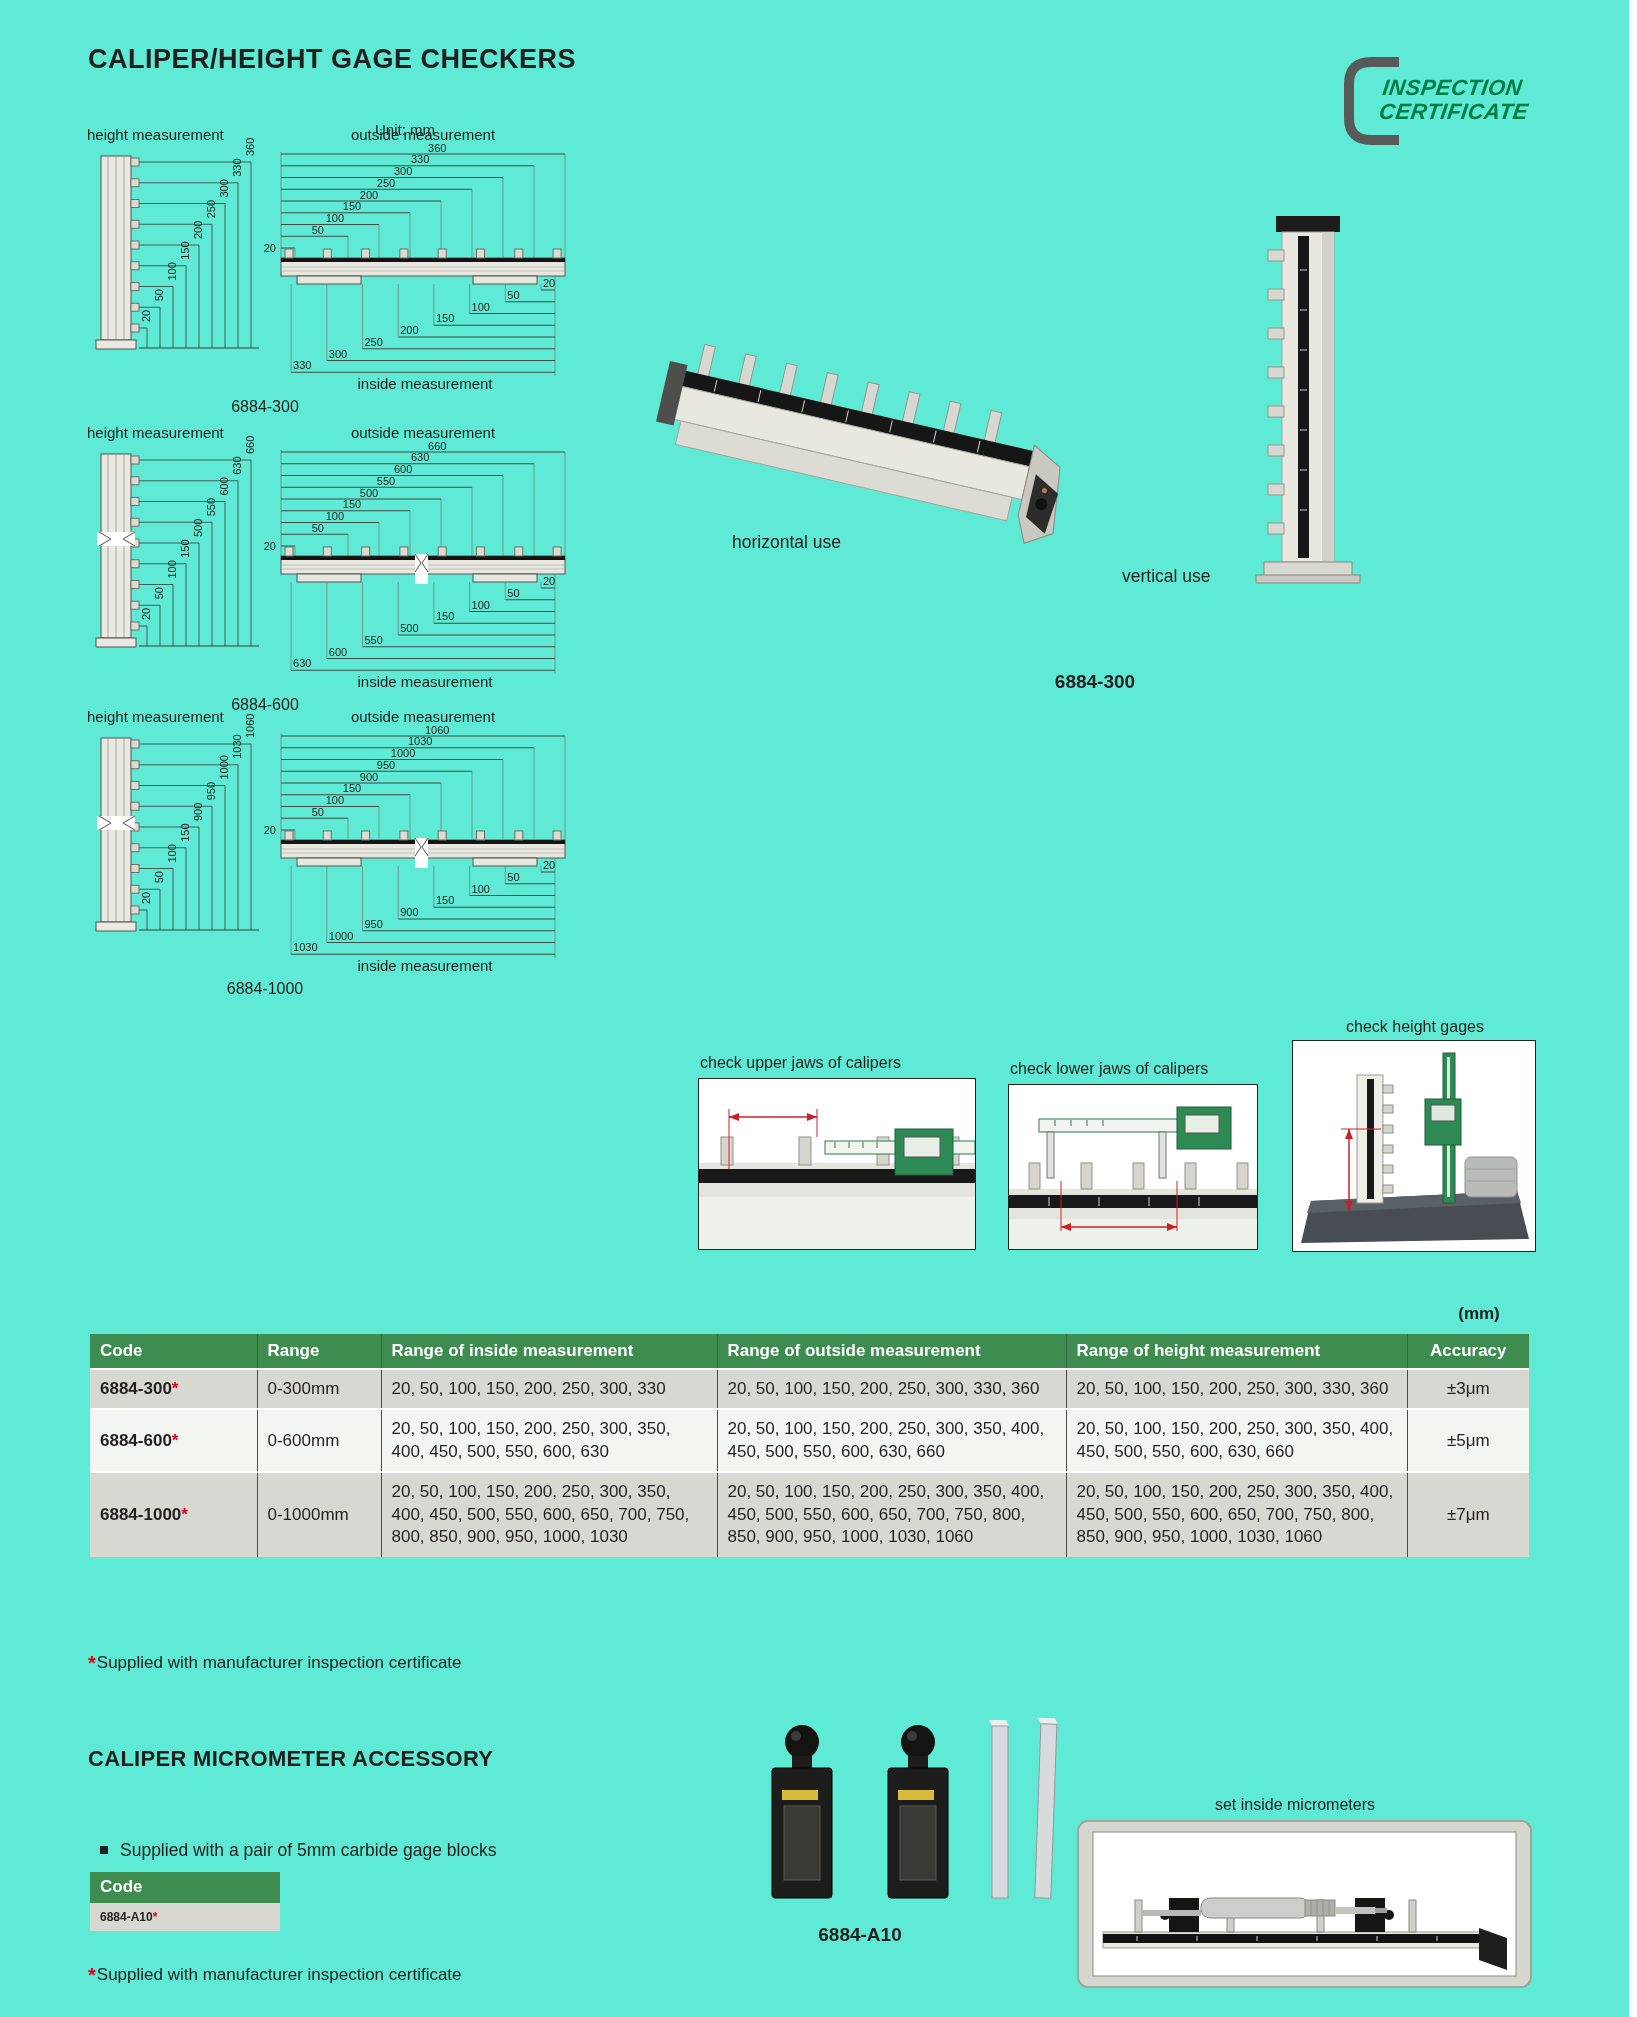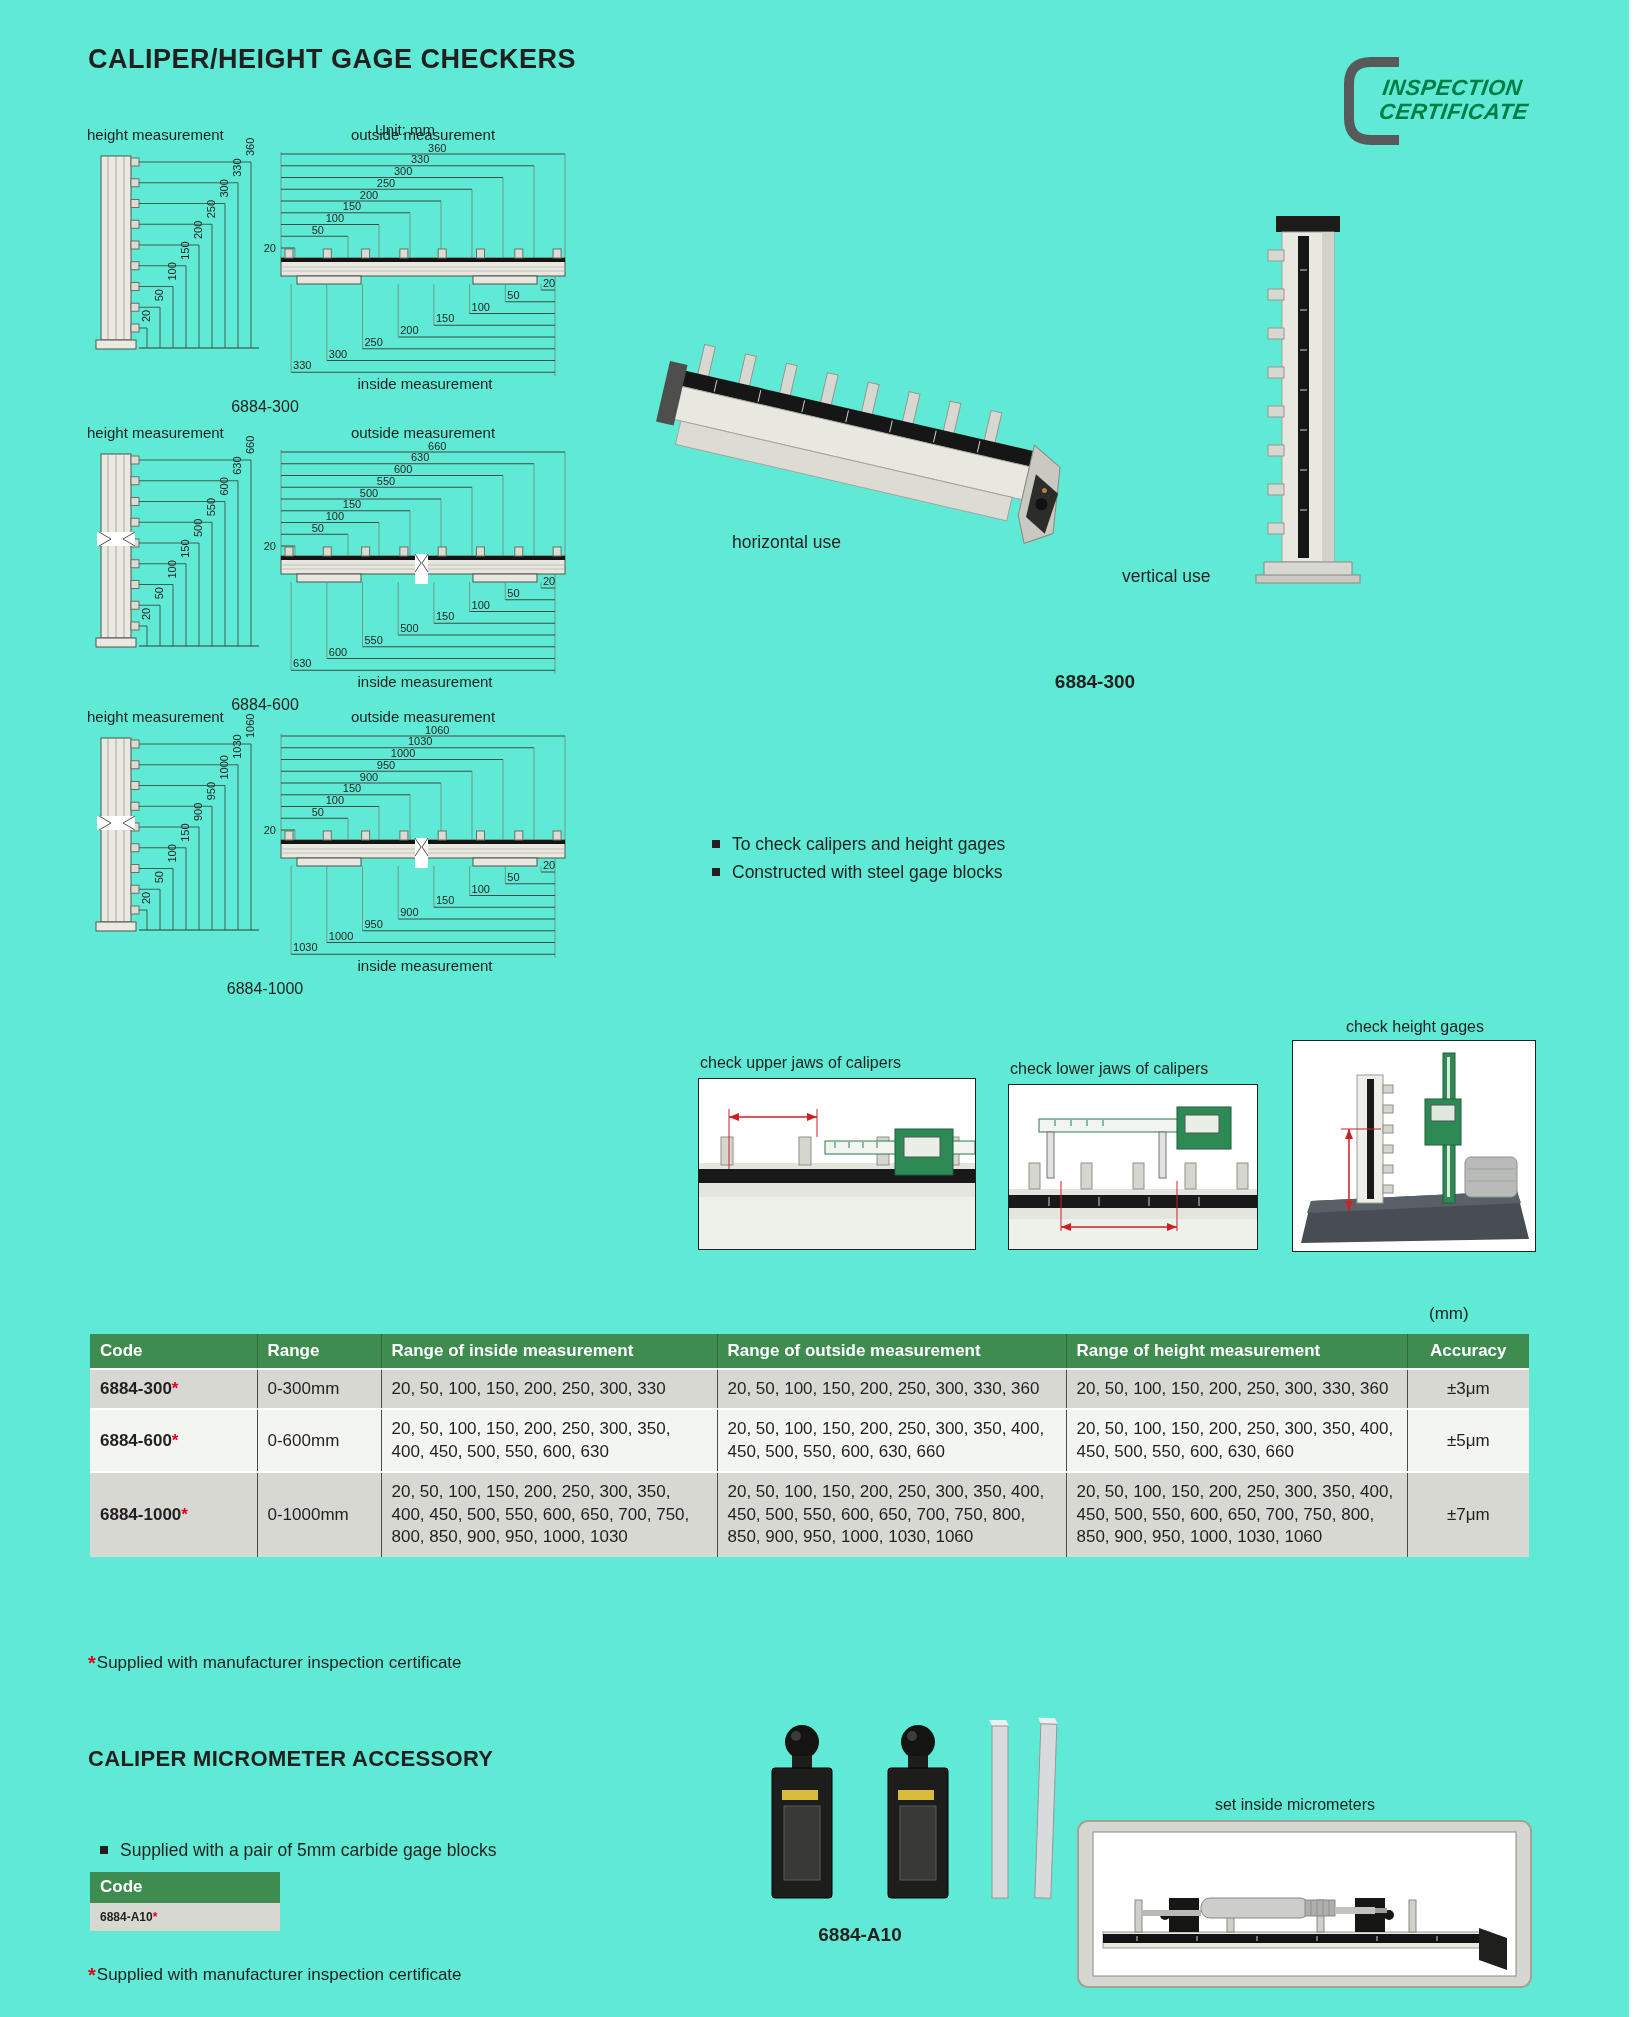--- a/index.html
+++ b/index.html
@@ -11,21 +11,21 @@
              transform:skewX(-8deg);letter-spacing:.5px;}
   .small-label{font-size:15px;}
   .caption{font-size:16px;}
   .caption-bold{font-size:19px;font-weight:bold;}
   .bullet-row{font-size:17.5px;margin-bottom:7px;white-space:nowrap;}
   .sq{display:inline-block;width:8px;height:8px;background:#231f20;margin-right:12px;vertical-align:2px;}
   .star{color:#e2001a;font-weight:bold;}
   .footnote{font-size:17px;}
   .footnote .star{font-size:20px;vertical-align:-2px;margin-right:1px;}
   .section-title{font-size:22px;font-weight:bold;letter-spacing:.3px;}
-  .mm-note{font-size:17px;font-weight:normal;text-align:left;}
+  .mm-note{font-size:17px;font-weight:bold;text-align:center;}
   
   table.spec{border-collapse:collapse;table-layout:fixed;width:1439px;font-size:17px;}
   table.spec th{background:#3f8c51;color:#fff;font-weight:bold;text-align:left;
                 padding:6px 10px;border-right:1px solid #2f6b3f;height:22px;}
   table.spec th:last-child{border-right:none;}
   table.spec td{padding:8px 10px;vertical-align:middle;border-right:1px solid #4a4a46;line-height:1.32;}
   table.spec td:last-child{border-right:none;}
   table.spec tr.row-gray td{background:#d8d8d2;}
   table.spec tr.row-light td{background:#f3f5f1;}
   table.spec tbody tr{border-top:2px solid #ffffff;}
@@ -466,24 +466,20 @@
     <rect x="20" y="235" width="16" height="11" fill="#d8d8d2" stroke="#97978f"></rect>
     <rect x="20" y="274" width="16" height="11" fill="#d8d8d2" stroke="#97978f"></rect>
     <rect x="20" y="313" width="16" height="11" fill="#d8d8d2" stroke="#97978f"></rect>
     <rect x="16" y="352" width="88" height="14" fill="#d8d8d2" stroke="#8a8a82"></rect>
     <rect x="8" y="365" width="104" height="8" fill="#c9c9c2" stroke="#8a8a82"></rect>
   </svg>
   <div class="abs bullet-row" style="left:1122px;top:530px;margin-top:36px;">vertical use</div>
 
   <div class="abs caption-bold" style="left:1000px;top:671px;width:190px;text-align:center;">6884-300</div>
 
-  <div class="abs" style="left:712px;top:834px;">
-    <div class="bullet-row"><span class="sq"></span><span>To check calipers and height gages</span></div>
-    <div class="bullet-row"><span class="sq"></span><span>Constructed with steel gage blocks</span></div>
-  </div>
 
   <div class="abs caption" style="left:700px;top:1054px;">check upper jaws of calipers</div>
   <svg class="abs photo-box" style="left:698px;top:1078px;" width="276" height="170">
     <rect x="0" y="118" width="276" height="52" fill="#eef0ea"></rect>
     <rect x="0" y="84" width="276" height="34" fill="#e3e5de"></rect>
     <rect x="0" y="90" width="276" height="14" fill="#191919"></rect>
     <rect x="22" y="58" width="12" height="28" fill="#d6d6cf" stroke="#90908a"></rect>
     <rect x="100" y="58" width="12" height="28" fill="#d6d6cf" stroke="#90908a"></rect>
     <rect x="178" y="58" width="12" height="28" fill="#d6d6cf" stroke="#90908a"></rect>
     <rect x="248" y="58" width="12" height="28" fill="#d6d6cf" stroke="#90908a"></rect>

